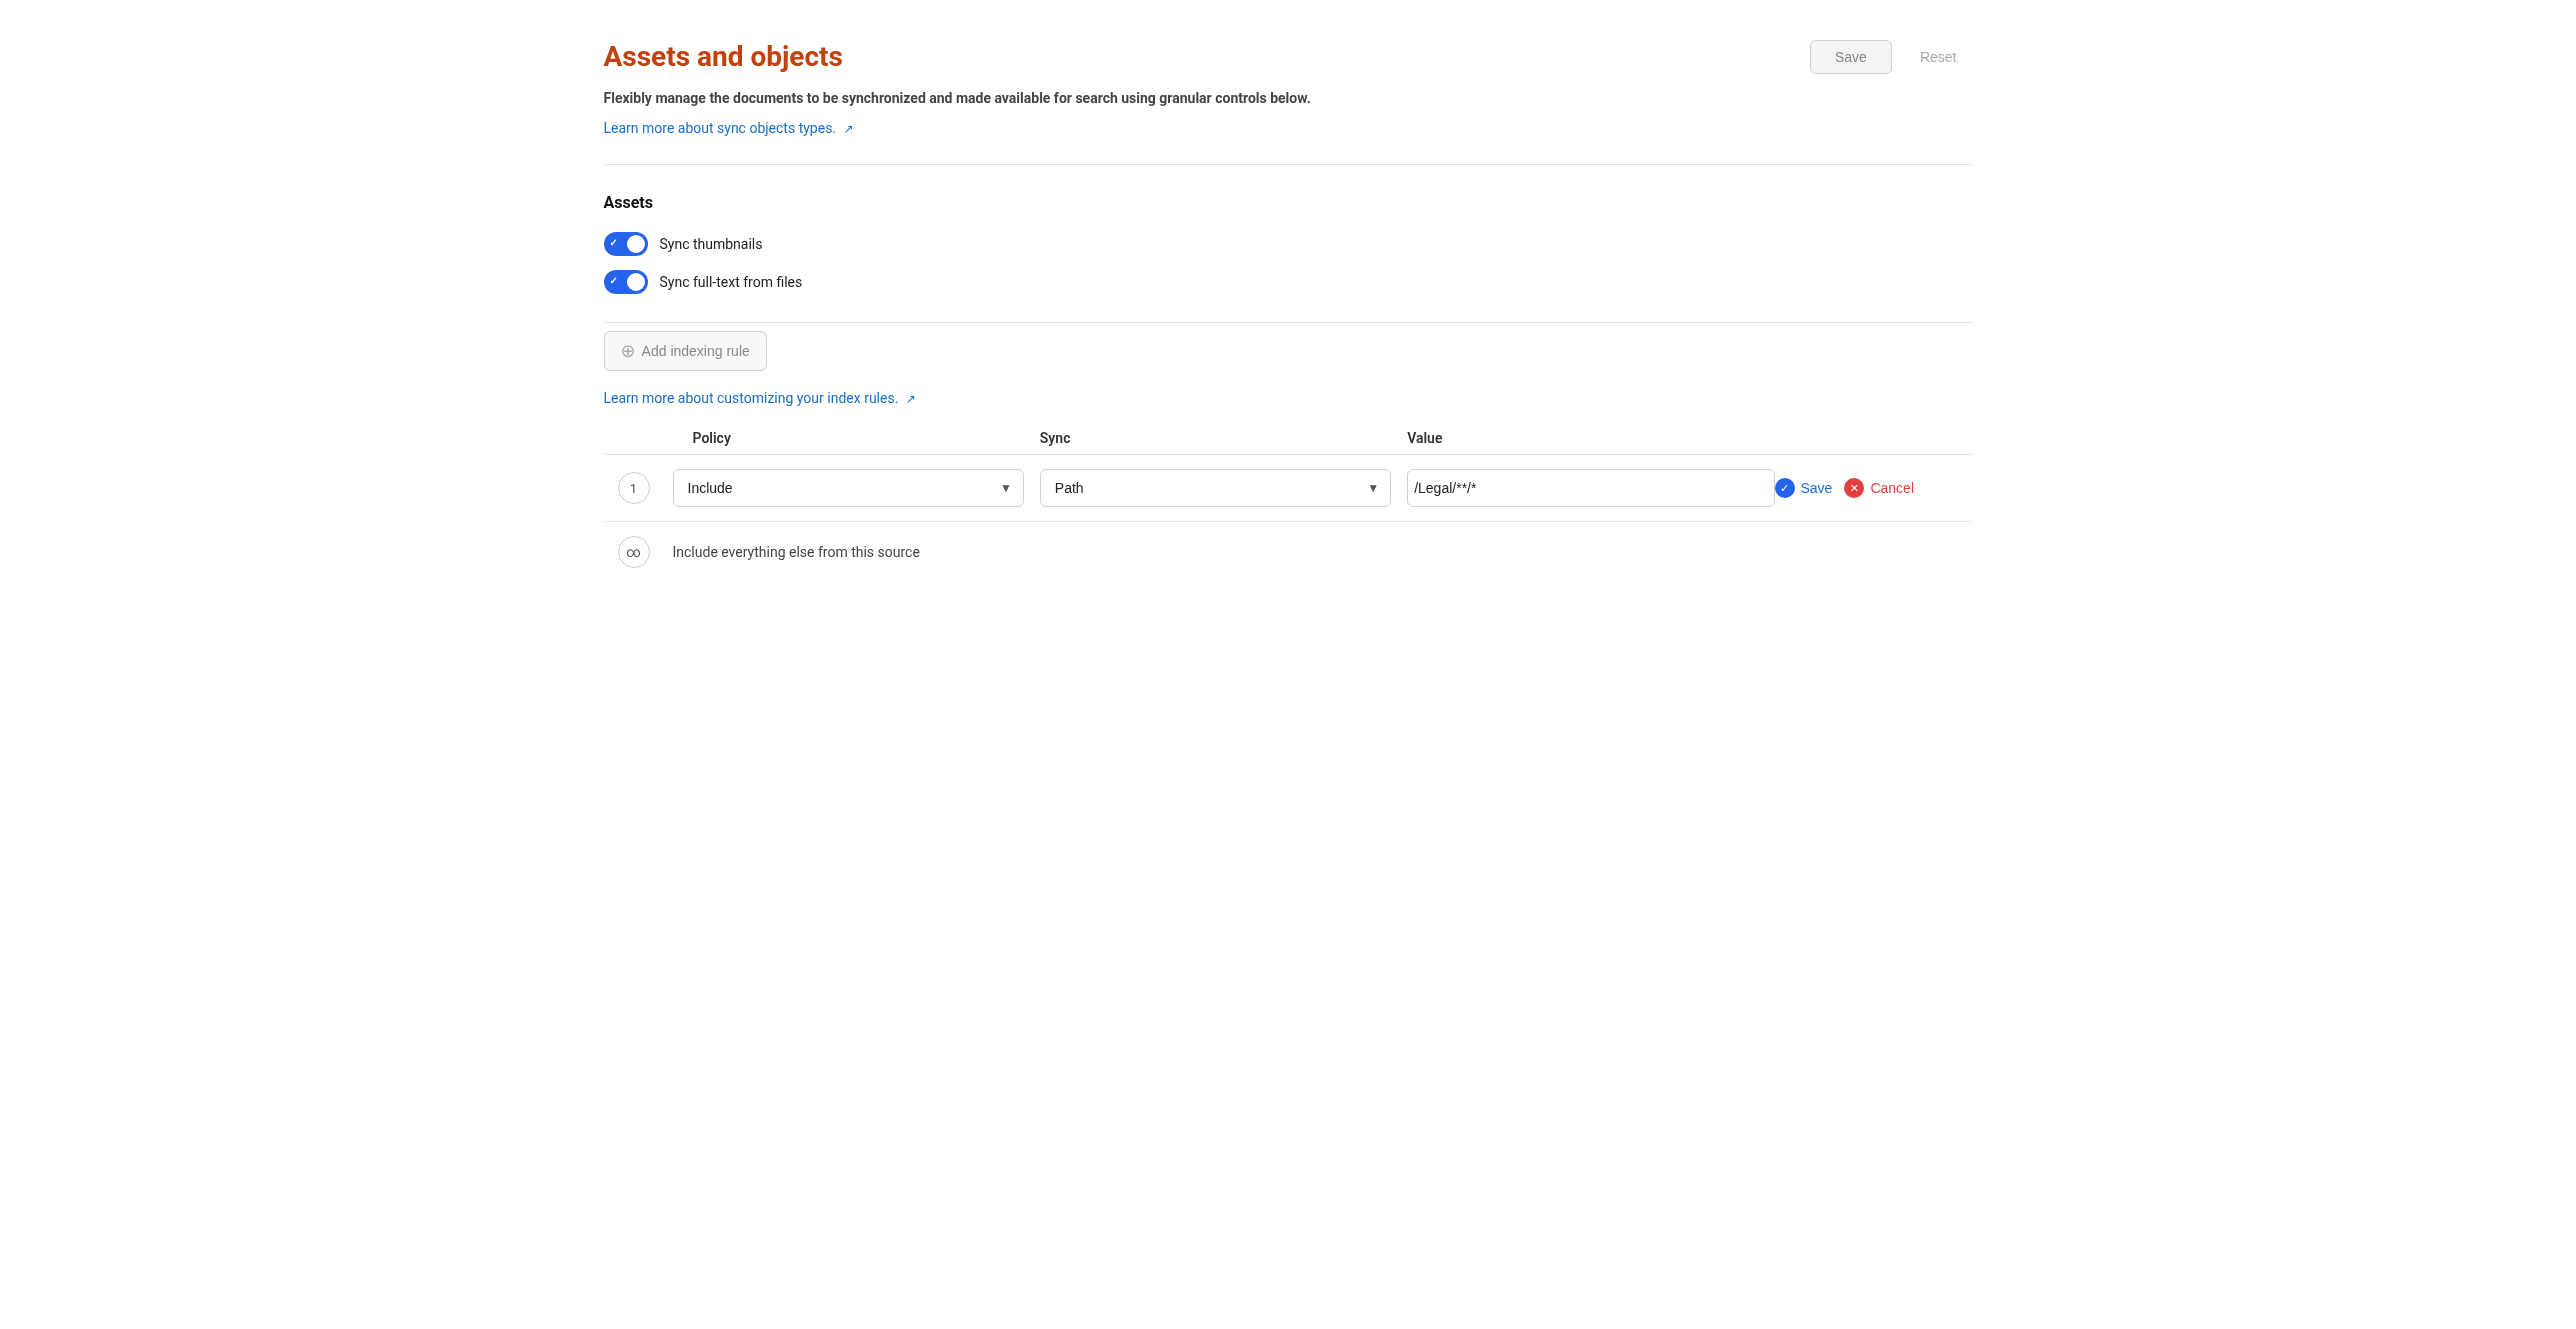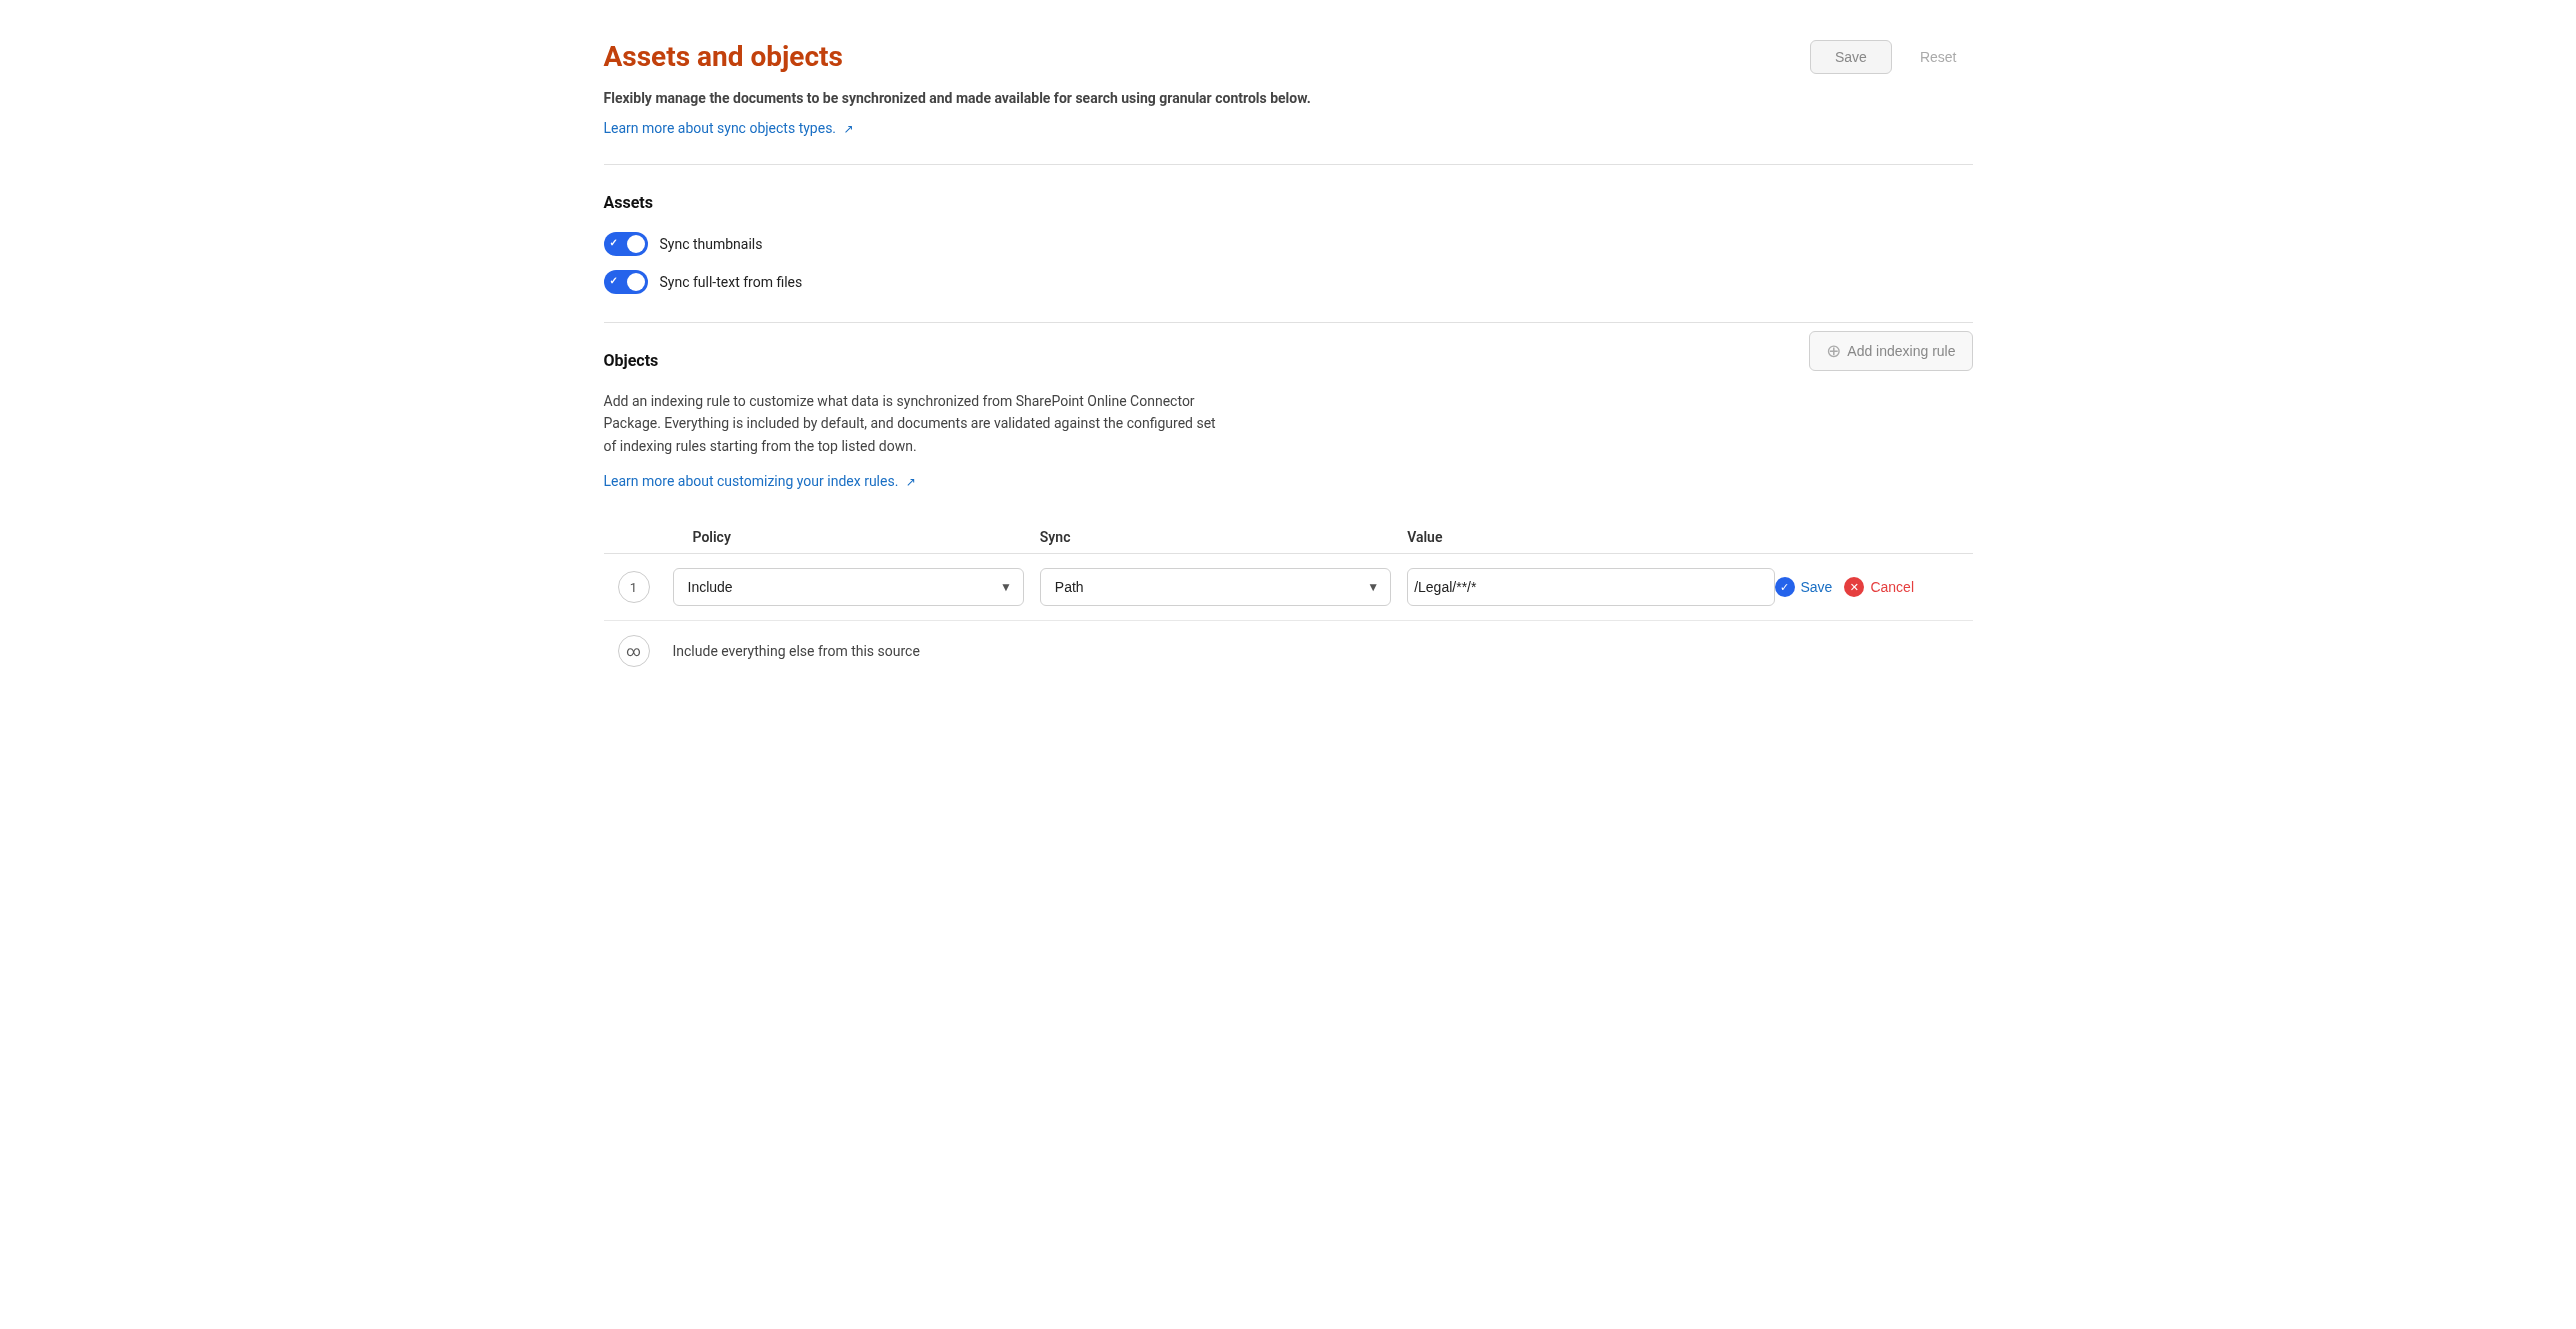--- a/index.html
+++ b/index.html
@@ -139,21 +139,21 @@
       cursor: pointer;
       float: right;
       margin-top: -59px;
     }
     .add-rule-btn .plus-icon {
       font-size: 18px;
       color: #aaa;
     }
     .table-section {
       clear: both;
-      margin-top: 32px;
+      margin-top: 16px;
     }
     .table-header {
       display: grid;
       grid-template-columns: 69px 1fr 1fr 1fr 198px;
       padding: 8px 0;
       border-bottom: 1px solid #e0e0e0;
       font-weight: 600;
       color: #333;
       font-size: 14px;
     }
@@ -329,21 +329,20 @@
     </div>
   </div>
 
   <hr class="divider">
 
   
   <div>
     <h2 class="section-title">Objects</h2>
 
     <div style="display:flex; justify-content:space-between; align-items:flex-start;">
-      <p class="objects-desc">Add an indexing rule to customize what data is synchronized from SharePoint Online Connector Package. Everything is included by default, and documents are validated against the configured set of indexing rules starting from the top listed down.</p>
       <button class="add-rule-btn">
         <span class="plus-icon">⊕</span>
         <span>Add indexing rule</span>
       </button>
     </div>
 
     <a class="link-blue" href="#">
       <span>Learn more about customizing your index rules.</span>
       <span class="external-icon">↗</span>
     </a>

